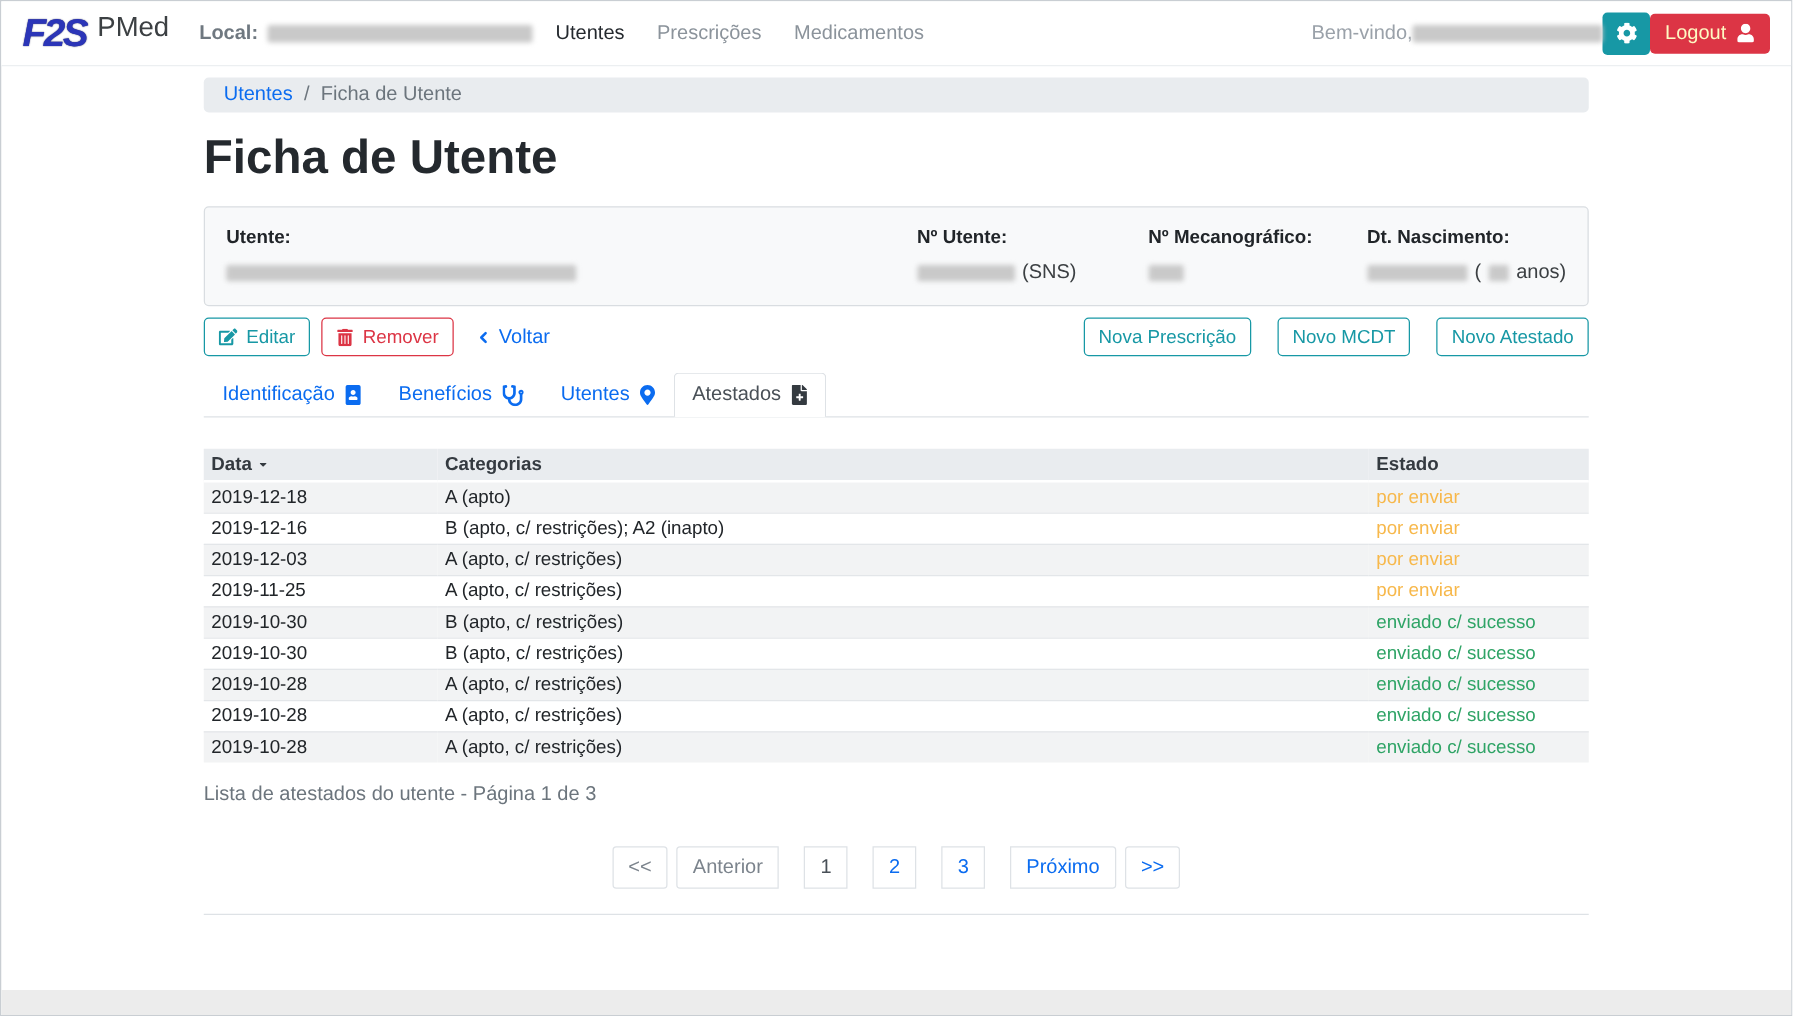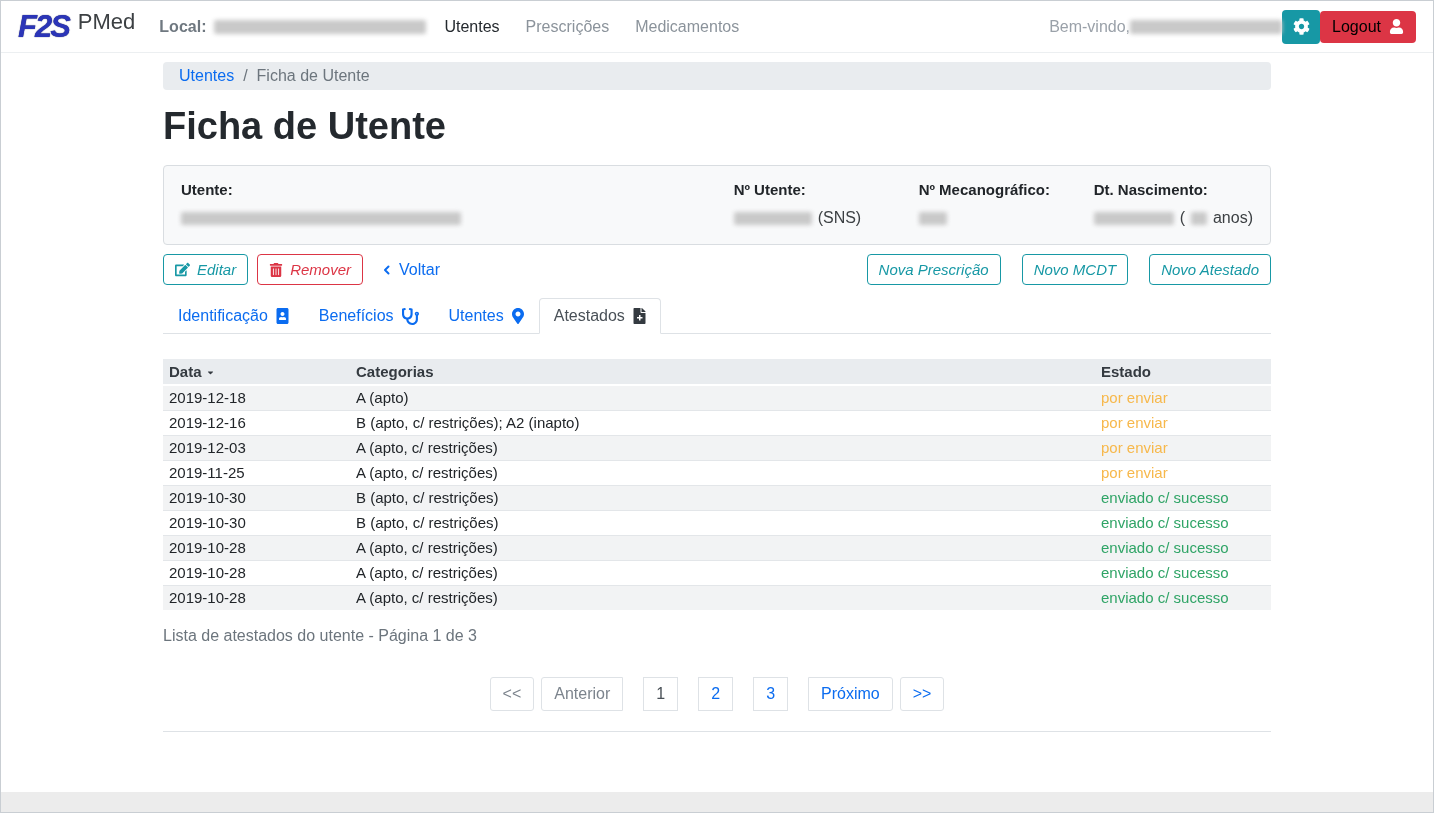--- a/index.html
+++ b/index.html
@@ -13,42 +13,42 @@
   .logo { font-size:31px; font-weight:800; font-style:italic; color:#2b35b8; letter-spacing:-2px; text-shadow:0 0 1px #10154d; }
   .app-name { font-size:22px; color:#3c4043; }
   .local-label { margin-left:24px; font-weight:700; color:#6f7880; font-size:16px; }
   .redact { display:inline-block; background:#c9c9c9; border-radius:2px; filter:blur(2px); height:13px; vertical-align:middle; }
   .nav-links { display:flex; gap:26px; margin-left:18px; font-size:16px; }
   .nav-link { color:#8b939b; cursor:pointer; text-decoration:none; }
   .nav-link.active { color:#24292e; }
   .nav-right { margin-left:auto; display:flex; align-items:center; }
   .welcome { color:#9aa1a9; font-size:16px; }
   .gear-btn { width:38px; height:34px; background:#1798a5; border:none; border-radius:4px; display:flex; align-items:center; justify-content:center; cursor:pointer; }
-  .logout-btn { background:#dc3545; border:none; color:#000000; font-size:16px; font-family:inherit; padding:7px 12px; border-radius:4px; display:flex; align-items:center; gap:8px; cursor:pointer; }
+  .logout-btn { background:#dc3545; border:none; color:#fef9c3; font-size:16px; font-family:inherit; padding:7px 12px; border-radius:4px; display:flex; align-items:center; gap:8px; cursor:pointer; }
 
   
   .container { width:1108px; margin:0 auto; }
 
   .breadcrumb { margin-top:9px; background:#e9ecef; border-radius:4px; padding:5px 16px; font-size:16px; display:flex; gap:9px; color:#6c757d; align-items:center; }
   .breadcrumb a { color:#0b6cf0; text-decoration:none; cursor:pointer; }
 
   .page-title { font-size:38px; font-weight:600; color:#24292e; margin:15px 0 17px; }
 
   
   .panel { background:#f8f9fa; border:1px solid #d9dde1; border-radius:4px; padding:15px 17px 18px; display:flex; }
   .field { display:flex; flex-direction:column; gap:12px; }
   .f-utente { flex:1; }
   .f-nrutente { width:185px; }
   .f-meca { width:175px; }
   .field .label { font-weight:700; font-size:15px; color:#212529; }
   .field .value { font-size:16px; color:#3c4043; display:flex; align-items:center; gap:6px; height:16px; }
 
   
   .actions-row { margin-top:9px; display:flex; align-items:center; }
-  .btn { font-size:15px; font-family:inherit; padding:6px 11px; border-radius:4px; border:1px solid; background:#fff; display:inline-flex; align-items:center; gap:7px; cursor:pointer;font-style:italic; }
+  .btn { font-size:15px; font-family:inherit; padding:6px 11px; border-radius:4px; border:1px solid; background:#fff; display:inline-flex; align-items:center; gap:7px; cursor:pointer; }
   .btn-teal { color:#1798a5; border-color:#1798a5; }
   .btn-red { color:#dc3545; border-color:#dc3545; margin-left:9px; }
   .link-voltar { color:#0b6cf0; margin-left:18px; display:inline-flex; align-items:center; gap:6px; font-size:16px; background:none; border:none; font-family:inherit; cursor:pointer; }
   .actions-right { margin-left:auto; display:flex; gap:21px; }
 
   
   .tabs { margin-top:13px; display:flex; border-bottom:1px solid #dee2e6; }
   .tab { padding:8px 14px; font-size:16px; color:#0b6cf0; display:flex; align-items:center; gap:8px; border:1px solid transparent; margin-bottom:-1px; cursor:pointer; background:none; font-family:inherit; }
   .tab.active { color:#495057; background:#fff; border-color:#dee2e6 #dee2e6 #fff; border-radius:4px 4px 0 0; }
 

